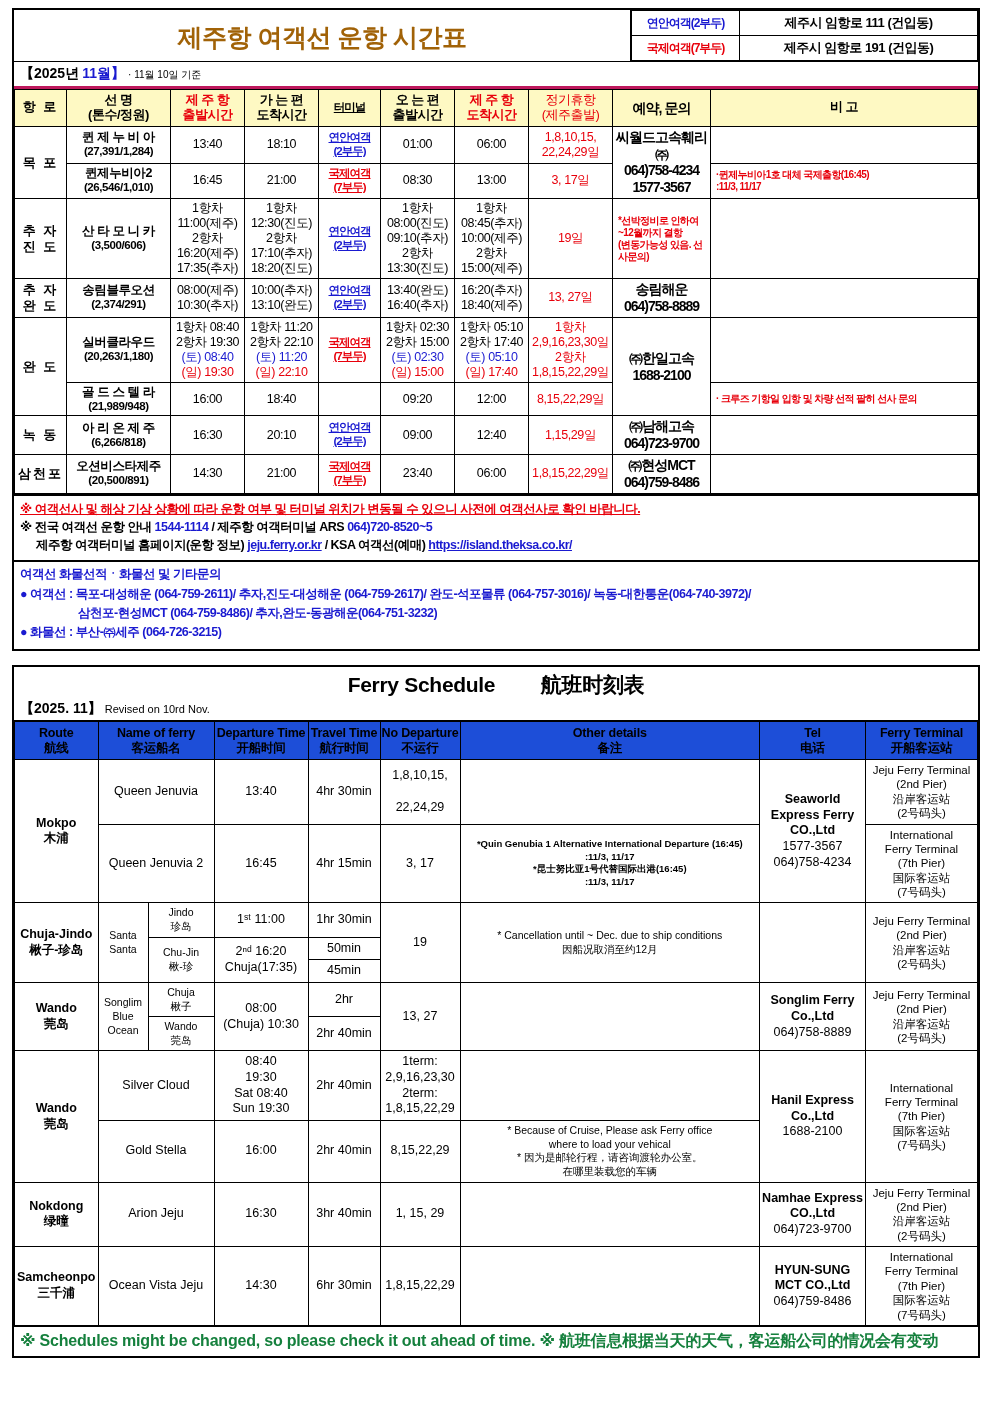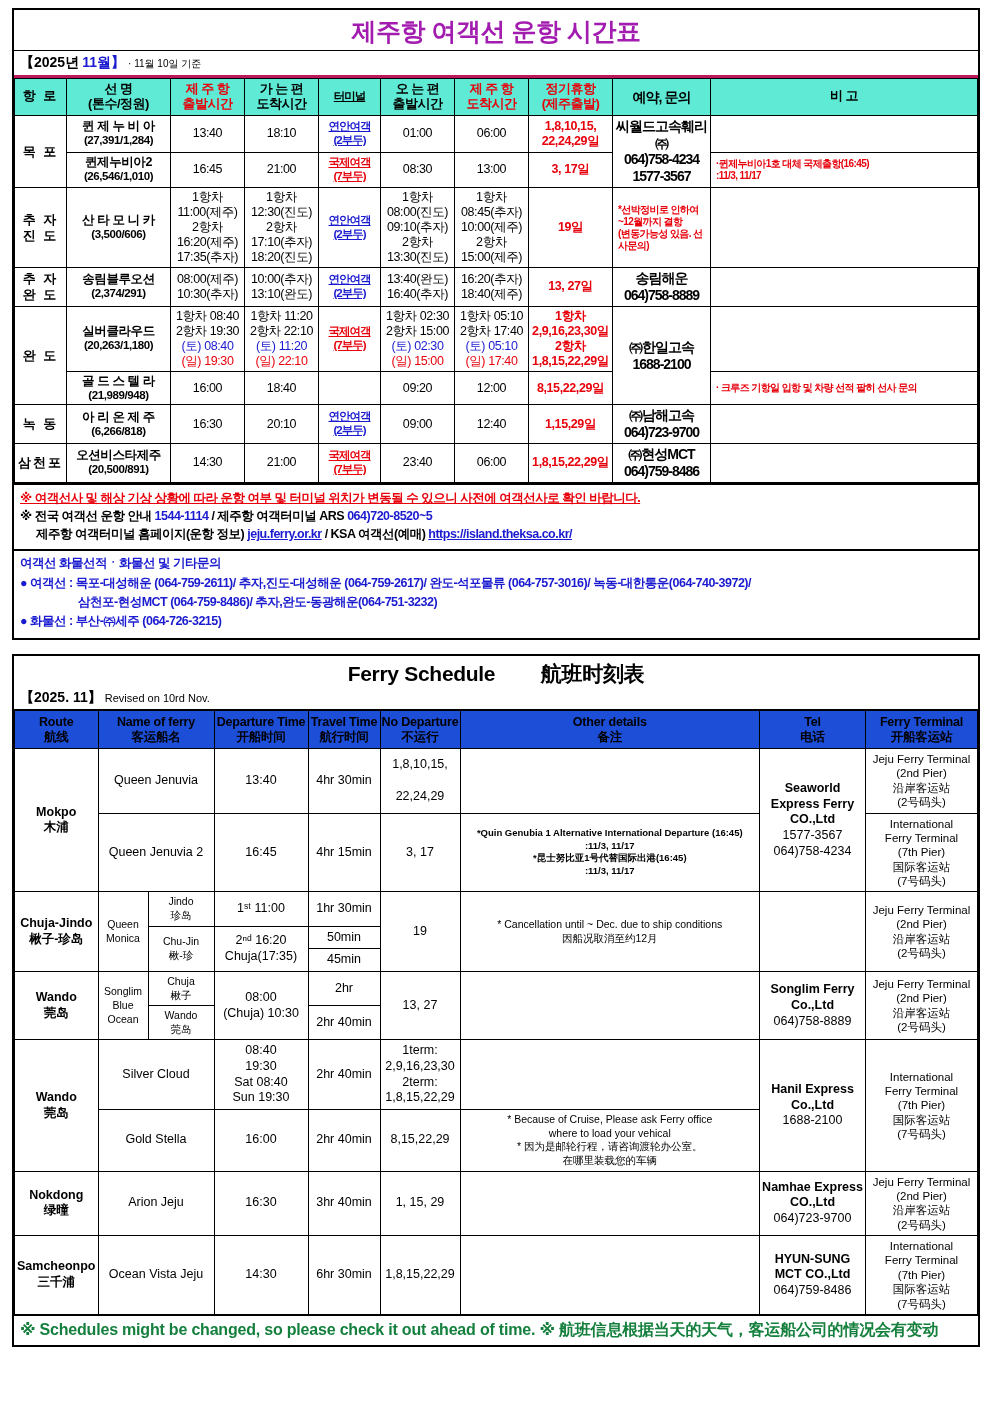--- a/index.html
+++ b/index.html
@@ -18,42 +18,42 @@
 
   .red   { color: #e8000b; }
   .blue  { color: #1a1ad0; }
   .b     { font-weight: bold; }
 
   
   .sec1 { border: 2px solid #000; margin-bottom: 14px; }
 
   .s1-top { display: flex; align-items: stretch; border-bottom: 1px solid #000; }
   .s1-title-wrap { flex: 1 1 auto; display:flex; align-items:center; justify-content:center; padding: 5px 0 2px 0; }
-  .s1-title { font-size: 25px; font-weight: bold; letter-spacing: -0.5px; color:#a21caf; }
+  .s1-title { font-size: 25px; font-weight: bold; letter-spacing: -0.5px; color:#a16207; }
   .s1-addr { flex: 0 0 348px; border-left: 1px solid #000; }
   .s1-addr table td { font-size: 12px; font-weight: bold; padding: 3px 2px; }
   .s1-addr .pier { width: 108px; letter-spacing: -1px; }
   .s1-addr .adr { letter-spacing: -0.5px; font-size: 13px; }
 
   .s1-date { padding: 3px 0 3px 6px; border-bottom: 3px solid #be185d; font-size: 11px; }
   .s1-date .d1 { font-size: 14px; font-weight: bold; }
   .s1-date .d2 { font-size: 14px; font-weight: bold; color:#1a1ad0; }
   .s1-date .d3 { font-size: 10px; color:#000; }
 
   .k-table { font-size: 12px; }
   .k-table th {
-    background: #5eead4; font-weight: bold; font-size: 13px;
+    background: #fef9c3; font-weight: bold; font-size: 13px;
     padding: 3px 1px; line-height: 1.15; letter-spacing: -0.5px;
   }
   .k-table td { font-size: 12.5px; line-height: 1.2; letter-spacing: -0.4px; padding: 2px 1px; }
   .k-table .route  { width: 52px;  font-size: 13px; font-weight: bold; letter-spacing: 2px; }
   .k-table .ship   { width: 104px; font-weight: bold; }
   .k-table .tcol   { width: 74px; }
   .k-table .term   { width: 62px; font-weight: bold; font-size: 11.5px; letter-spacing:-1px;text-decoration:underline; }
-  .k-table .susp   { width: 84px; font-weight: bold; }
+  .k-table .susp   { width: 84px; font-weight: normal; }
   .k-table .tel    { width: 98px; font-weight: bold; font-size: 14px; letter-spacing: -1px;}
   .k-table .note   { text-align: left; padding-left: 5px; font-weight: bold; font-size: 10px; letter-spacing:-0.6px;}
   .dotted-b { border-bottom: 1px dotted #000 !important; }
   .ship .sub { font-weight: bold; font-size: 11.5px; }
 
   .s1-notes { border-top: 2px solid #000; padding: 4px 6px 6px 6px; }
   .s1-notes .ln { font-size: 12.5px; font-weight: bold; letter-spacing: -0.5px; line-height: 1.45; }
   .s1-notes .ln.u { text-decoration: underline; }
   .s1-notes .ind { padding-left: 16px; }
   .lnk { color:#1a1ad0; text-decoration: underline; }
@@ -100,20 +100,34 @@
 <body>
 
 <div class="page">
 
   <div class="sec1">
 
     <div class="s1-top">
       <div class="s1-title-wrap">
         <div class="s1-title">제주항 여객선 운항 시간표</div>
       </div>
+      <div class="s1-addr">
+        <table>
+          <tbody>
+              <tr>
+            <td class="pier blue">연안여객(2부두)</td>
+            <td class="adr">제주시 임항로 111 (건입동)</td>
+          </tr>
+          <tr>
+            <td class="pier red">국제여객(7부두)</td>
+            <td class="adr">제주시 임항로 191 (건입동)</td>
+          </tr>
+        </tbody>
+          </table>
+      </div>
     </div>
 
     <div class="s1-date">
       <span class="d1">【2025년</span>
       <span class="d2">11월】</span>
       <span class="d3">· 11월 10일 기준</span>
     </div>
 
     <table class="k-table">
       <thead>
@@ -519,21 +533,21 @@
                 <div>(7号码头)</div>
               </div>
           </td>
         </tr>
 
         <tr>
           <td class="c-route" rowspan="3">
             <div>Chuja-Jindo</div>
               <div>楸子-珍岛</div>
           </td>
-          <td class="c-name2 small" rowspan="3">Queen Monica</td>
+          <td class="c-name2 small" rowspan="3">Santa Santa</td>
           <td class="c-name small">
             <div>Jindo</div>
               <div>珍岛</div>
           </td>
           <td class="c-dep">1ˢᵗ 11:00</td>
           <td class="c-trav">1hr 30min</td>
           <td class="c-nodep" rowspan="3">19</td>
           <td class="c-other small pre" rowspan="3">
               <div>* Cancellation until ~ Dec. due to ship conditions</div>
               <div>因船况取消至约12月</div>

